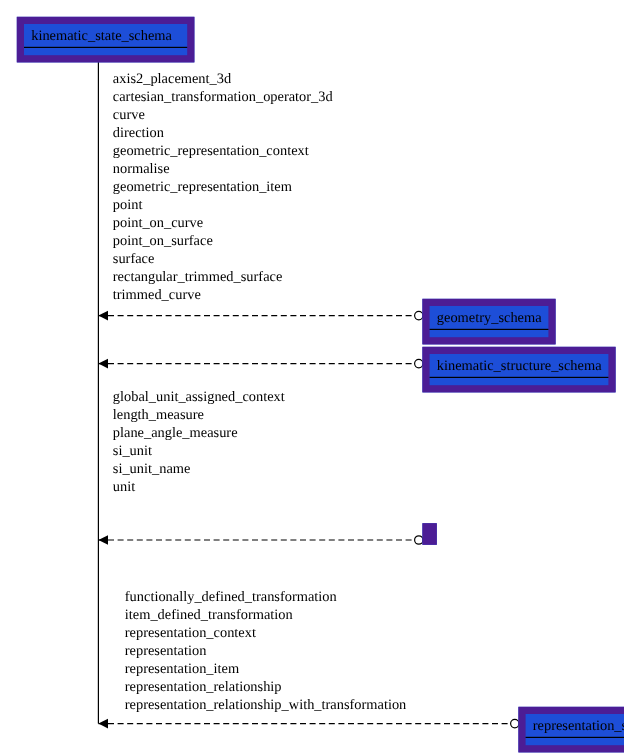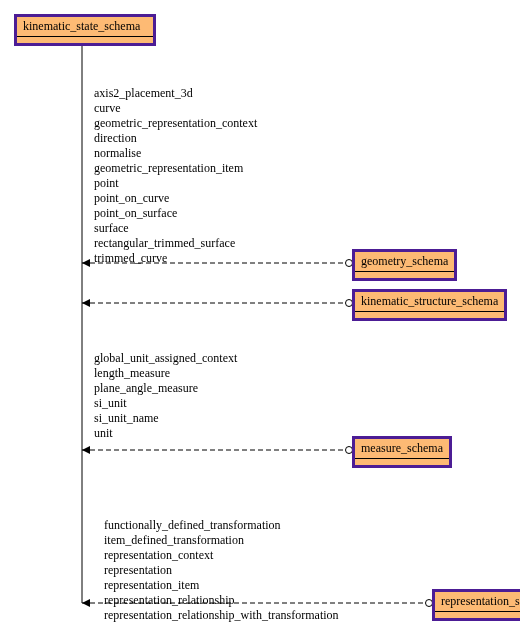--- a/index.html
+++ b/index.html
@@ -10,36 +10,35 @@
     font-size: 12px;
     color: #000000;
   }
   #canvas {
     position: relative;
     width: 520px;
     height: 630px;
   }
   .entity-box {
     position: absolute;
-    border: 3px solid #4c1d95;
-    background: #fdba74;
+    border: 6px solid #4c1d95;
+    background: #1d4ed8;
   }
   .entity-title {
     border-bottom: 1px solid #000;
     padding: 2px 6px;
     white-space: nowrap;
   }
   .entity-body {
     height: 6px;
   }
   .attr-list {
     position: absolute;
     line-height: 15px;
     white-space: nowrap;
-    margin-top: 28px;
   }
   svg {
     position: absolute;
     top: 0;
     left: 0;
     pointer-events: none;
   }
   .dash {
     stroke: #000;
     stroke-width: 1;
@@ -86,23 +85,24 @@
     <circle cx="429" cy="603" r="3.5" class="hollow"></circle>
   </svg>
 
   <div class="entity-box" style="left:14px; top:14px; width:136px;">
     <div class="entity-title">kinematic_state_schema</div>
     <div class="entity-body"></div>
   </div>
 
   <div class="attr-list" style="left:94px; top:58px;">
       <div>axis2_placement_3d</div>
+      <div>cartesian_transformation_operator_3d</div>
       <div>curve</div>
+      <div>direction</div>
       <div>geometric_representation_context</div>
-      <div>direction</div>
       <div>normalise</div>
       <div>geometric_representation_item</div>
       <div>point</div>
       <div>point_on_curve</div>
       <div>point_on_surface</div>
       <div>surface</div>
       <div>rectangular_trimmed_surface</div>
       <div>trimmed_curve</div>
     </div>
 
@@ -119,21 +119,20 @@
   <div class="attr-list" style="left:94px; top:323px;">
       <div>global_unit_assigned_context</div>
       <div>length_measure</div>
       <div>plane_angle_measure</div>
       <div>si_unit</div>
       <div>si_unit_name</div>
       <div>unit</div>
     </div>
 
   <div class="entity-box" style="left:352px; top:436px;">
-    <div class="entity-title">measure_schema</div>
     <div class="entity-body"></div>
   </div>
 
   <div class="attr-list" style="left:104px; top:490px;">
       <div>functionally_defined_transformation</div>
       <div>item_defined_transformation</div>
       <div>representation_context</div>
       <div>representation</div>
       <div>representation_item</div>
       <div>representation_relationship</div>

